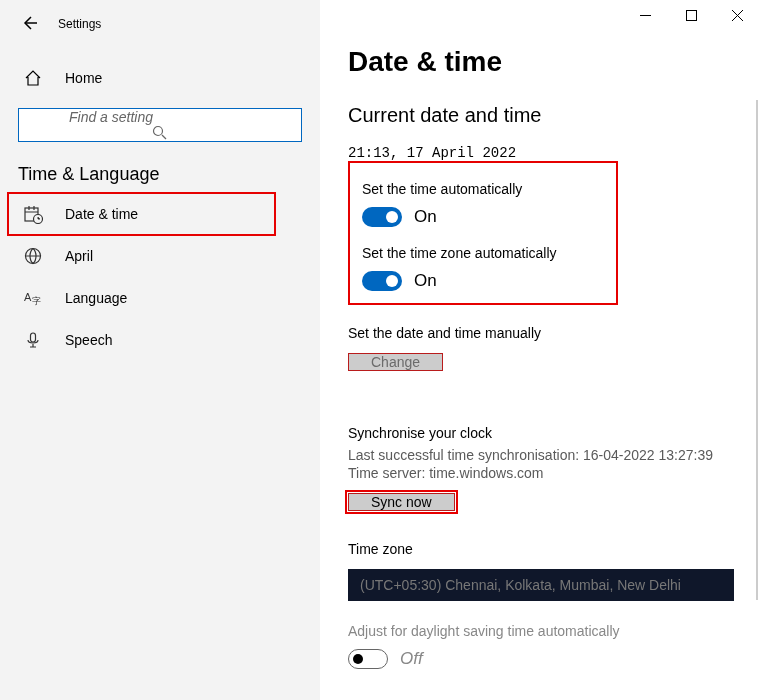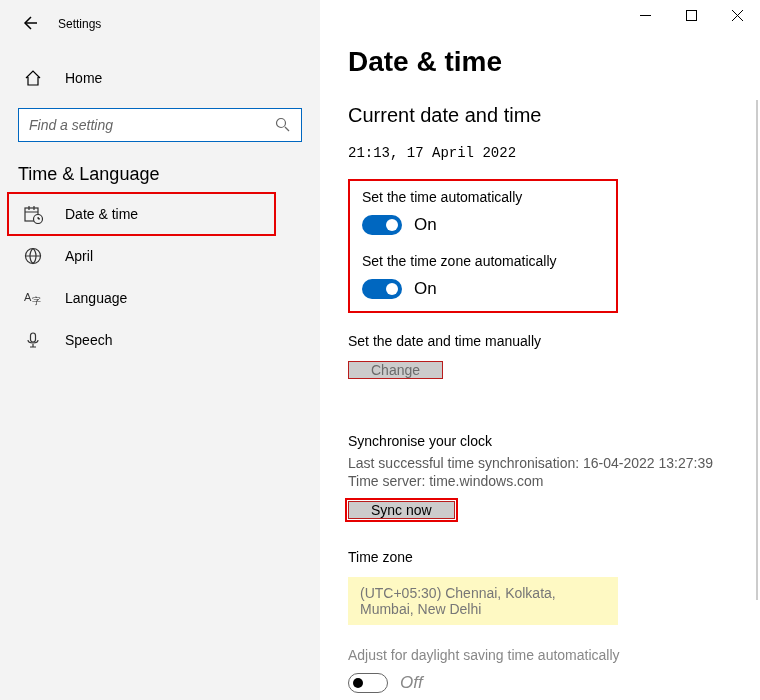--- a/index.html
+++ b/index.html
@@ -7,48 +7,48 @@
     .window { display:flex; height:100%; }
     .sidebar { width:320px; background:#f3f3f3; padding:0; position:relative; }
     .titlebar { display:flex; align-items:center; padding:14px 20px 8px 20px; }
     .back-btn { width:20px; height:20px; cursor:pointer; margin-right:18px; }
     .app-title { font-size:12px; color:#000; }
     .winctrl { position:absolute; top:0; right:0; display:flex; z-index:10; }
     .winctrl > div { width:46px; height:30px; display:flex; align-items:center; justify-content:center; cursor:pointer; }
     .home-row { display:flex; align-items:center; padding:10px 22px 10px 23px; margin-top:16px; cursor:pointer; }
     .home-row .ic { width:20px; height:20px; display:flex; align-items:center; justify-content:center; margin-right:22px; }
     .home-label { font-size:14px; color:#000; }
-    .searchbox { margin:10px 18px 0 18px; border:1px solid #0067c0; background:#fff; height:34px; display:flex; align-items:center; padding:0 10px; }
+    .searchbox { margin:10px 18px 0 18px; border:1px solid #0067c0; background:#fff; height:34px; display:flex; align-items:center; padding:0 10px;flex-direction:column; }
     .searchbox input { border:none; outline:none; flex:1; font-size:14px; color:#000; font-style:italic;}
     .searchbox input::placeholder { color:#666; font-style:italic;}
     .search-ic { width:16px; height:16px; color:#555;}
     .category { padding:22px 22px 8px 18px; font-size:18px; font-weight:400; color:#000; }
     .nav-item { display:flex; align-items:center; padding:11px 22px 11px 23px; cursor:pointer; }
     .nav-item .ic { width:20px; height:20px; display:flex; align-items:center; justify-content:center; margin-right:22px; color:#333; }
     .nav-item .lbl { font-size:14px; color:#000; }
     .nav-item.active-h { outline:2px solid #e60000; outline-offset:-1px; margin:0 45px 0 8px; padding-left:15px;}
     .content { flex:1; background:#fff; padding:0 22px 0 28px; overflow-y:auto; position:relative; }
     .scrollbar-fake { position:absolute; right:2px; top:100px; width:2px; height:500px; background:#ccc; }
     h1 { font-size:28px; font-weight:600; color:#000; margin-top:46px; }
     h2 { font-size:20px; font-weight:400; color:#000; margin-top:26px; }
     .dt { font-size:14px; color:#000; margin-top:18px;font-family:Liberation Mono, monospace; }
-    .boxed { border:2px solid #e60000; padding:8px 12px 12px 12px; margin-top:18px; width:270px;}
+    .boxed { border:2px solid #e60000; padding:18px 12px 12px 12px; width:270px;}
     .sect-label { font-size:14px; color:#000; }
     .toggle-row { display:flex; align-items:center; margin-top:10px; }
     .toggle { width:40px; height:20px; border-radius:10px; position:relative; cursor:pointer; }
     .toggle.on { background:#0067c0; }
     .toggle.on::after { content:""; position:absolute; width:12px; height:12px; background:#fff; border-radius:50%; top:4px; right:4px; }
     .toggle.off { background:#fff; border:1px solid #666;}
     .toggle.off::after { content:""; position:absolute; width:10px; height:10px; background:#000; border-radius:50%; top:4px; left:4px; }
     .toggle-txt { font-size:17px; margin-left:12px; }
     .sect { margin-top:20px; }
     .btn { background:#ccc; border:1px solid #b91c1c; color:#6b6b6b; padding:0 22px; font-size:14px; cursor:pointer; margin-top:12px; }
     .btn.highlight { outline:2px solid #e60000; outline-offset:1px; color:#000; background:#ccc;}
     .sub-text { font-size:14px; color:#5a5a5a; margin-top:6px; }
-    .tz-field { width:270px; background:#fef9c3; color:#777; padding:8px 12px; font-size:14px; margin-top:12px; }
+    .tz-field { width:386px; background:#0f172a; color:#777; padding:8px 12px; font-size:14px; margin-top:12px; }
     .adjust-row { margin-top:22px; }
     .adjust-row .sect-label { color:#888;}
     .adjust-row .toggle-txt { color:#888;font-style:italic;}
     svg { display:block; }
   </style>
 </head>
 <body>
 
 <div class="winctrl">
   <div>

